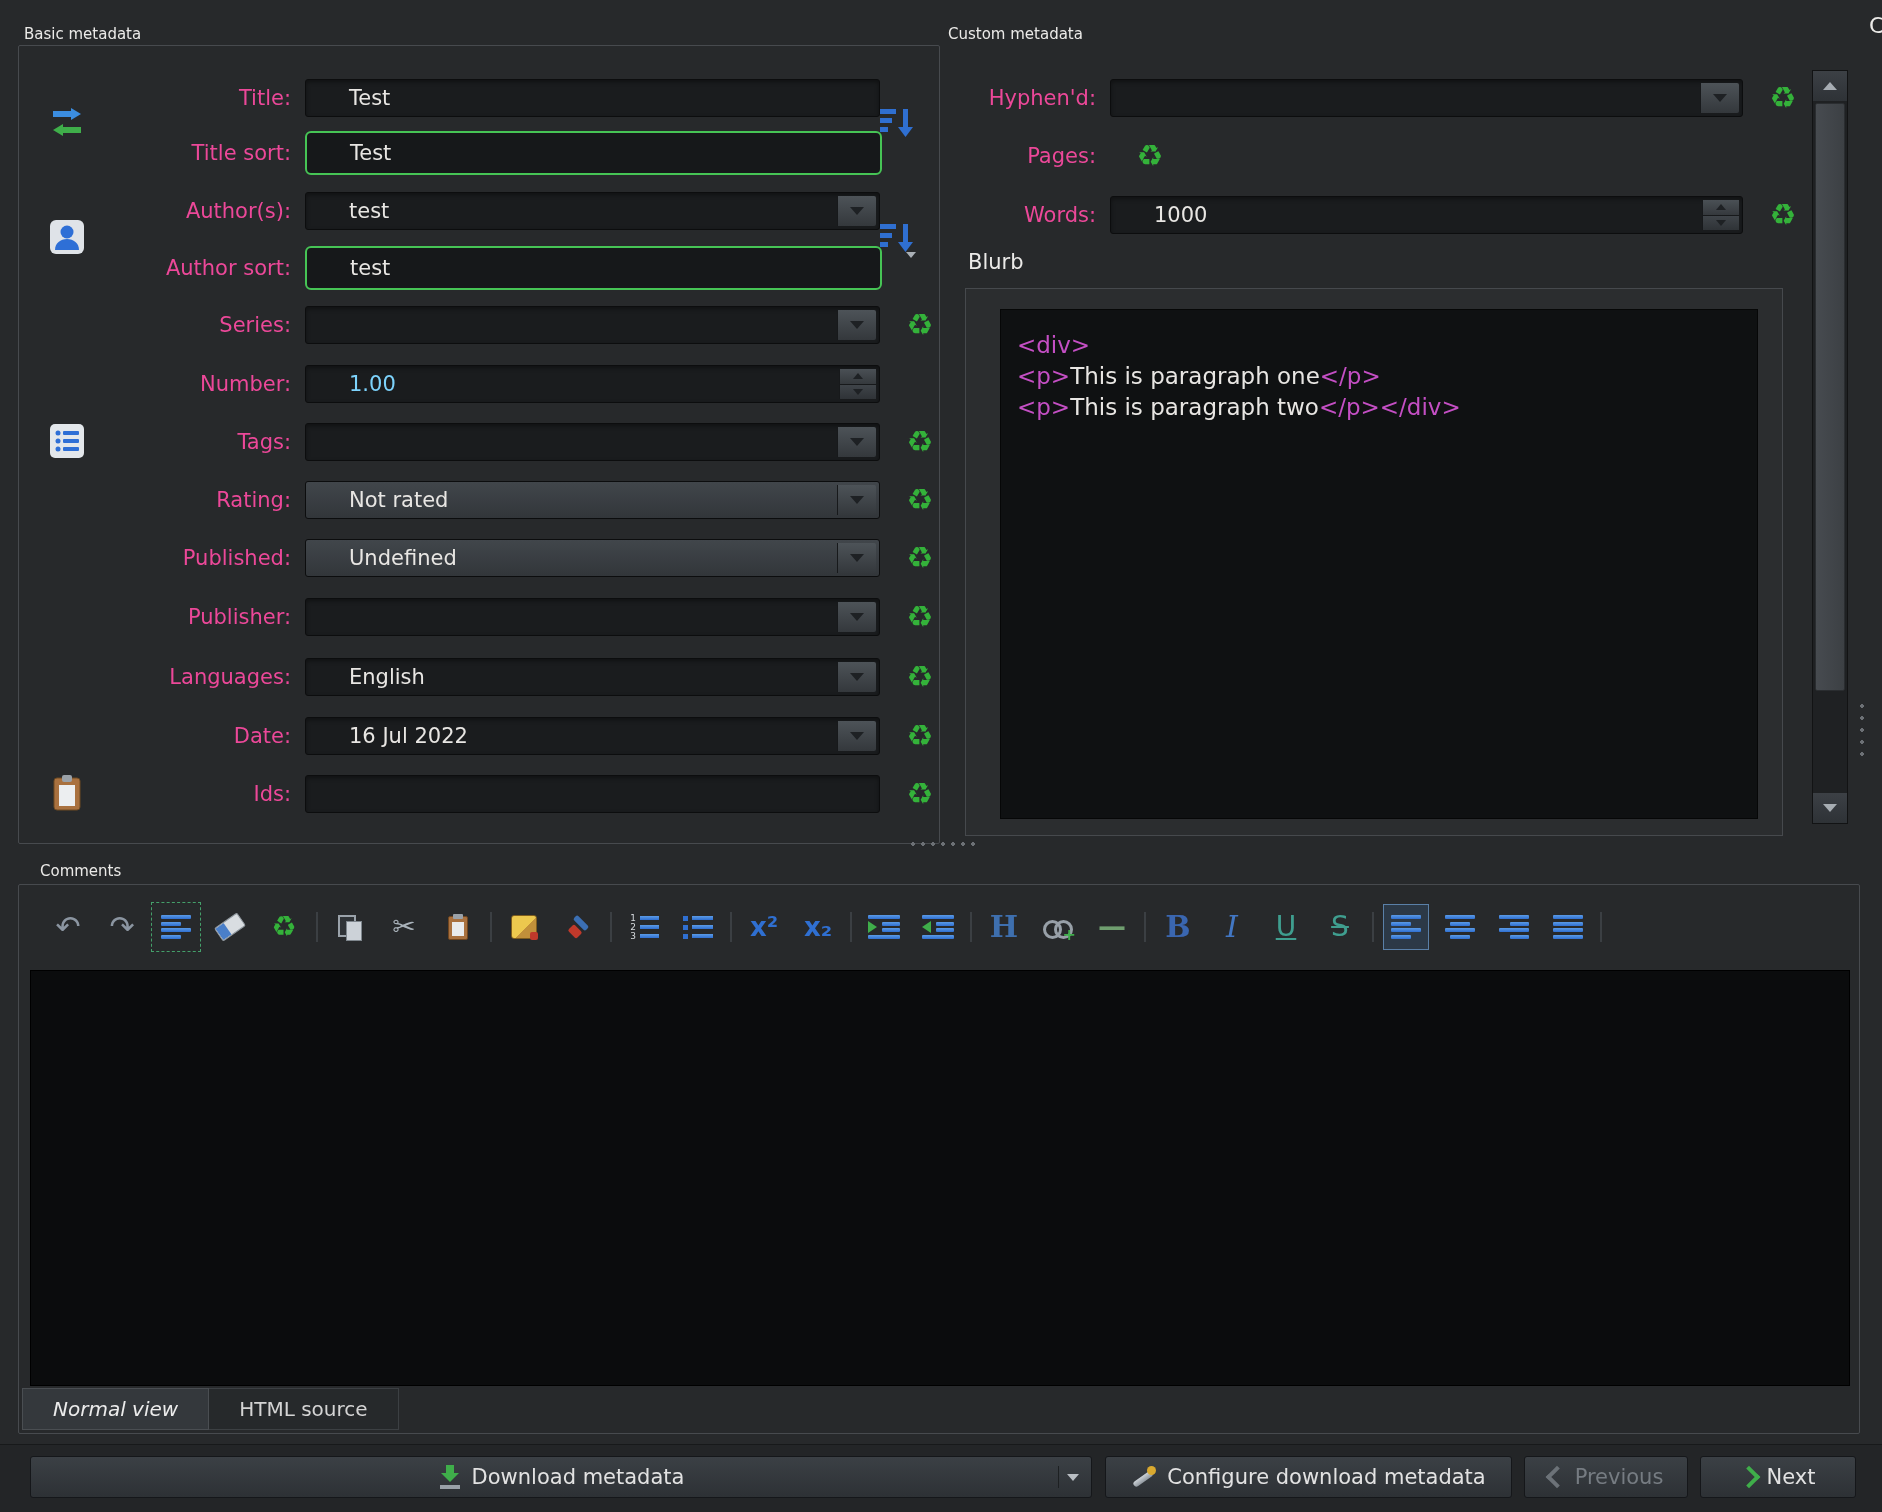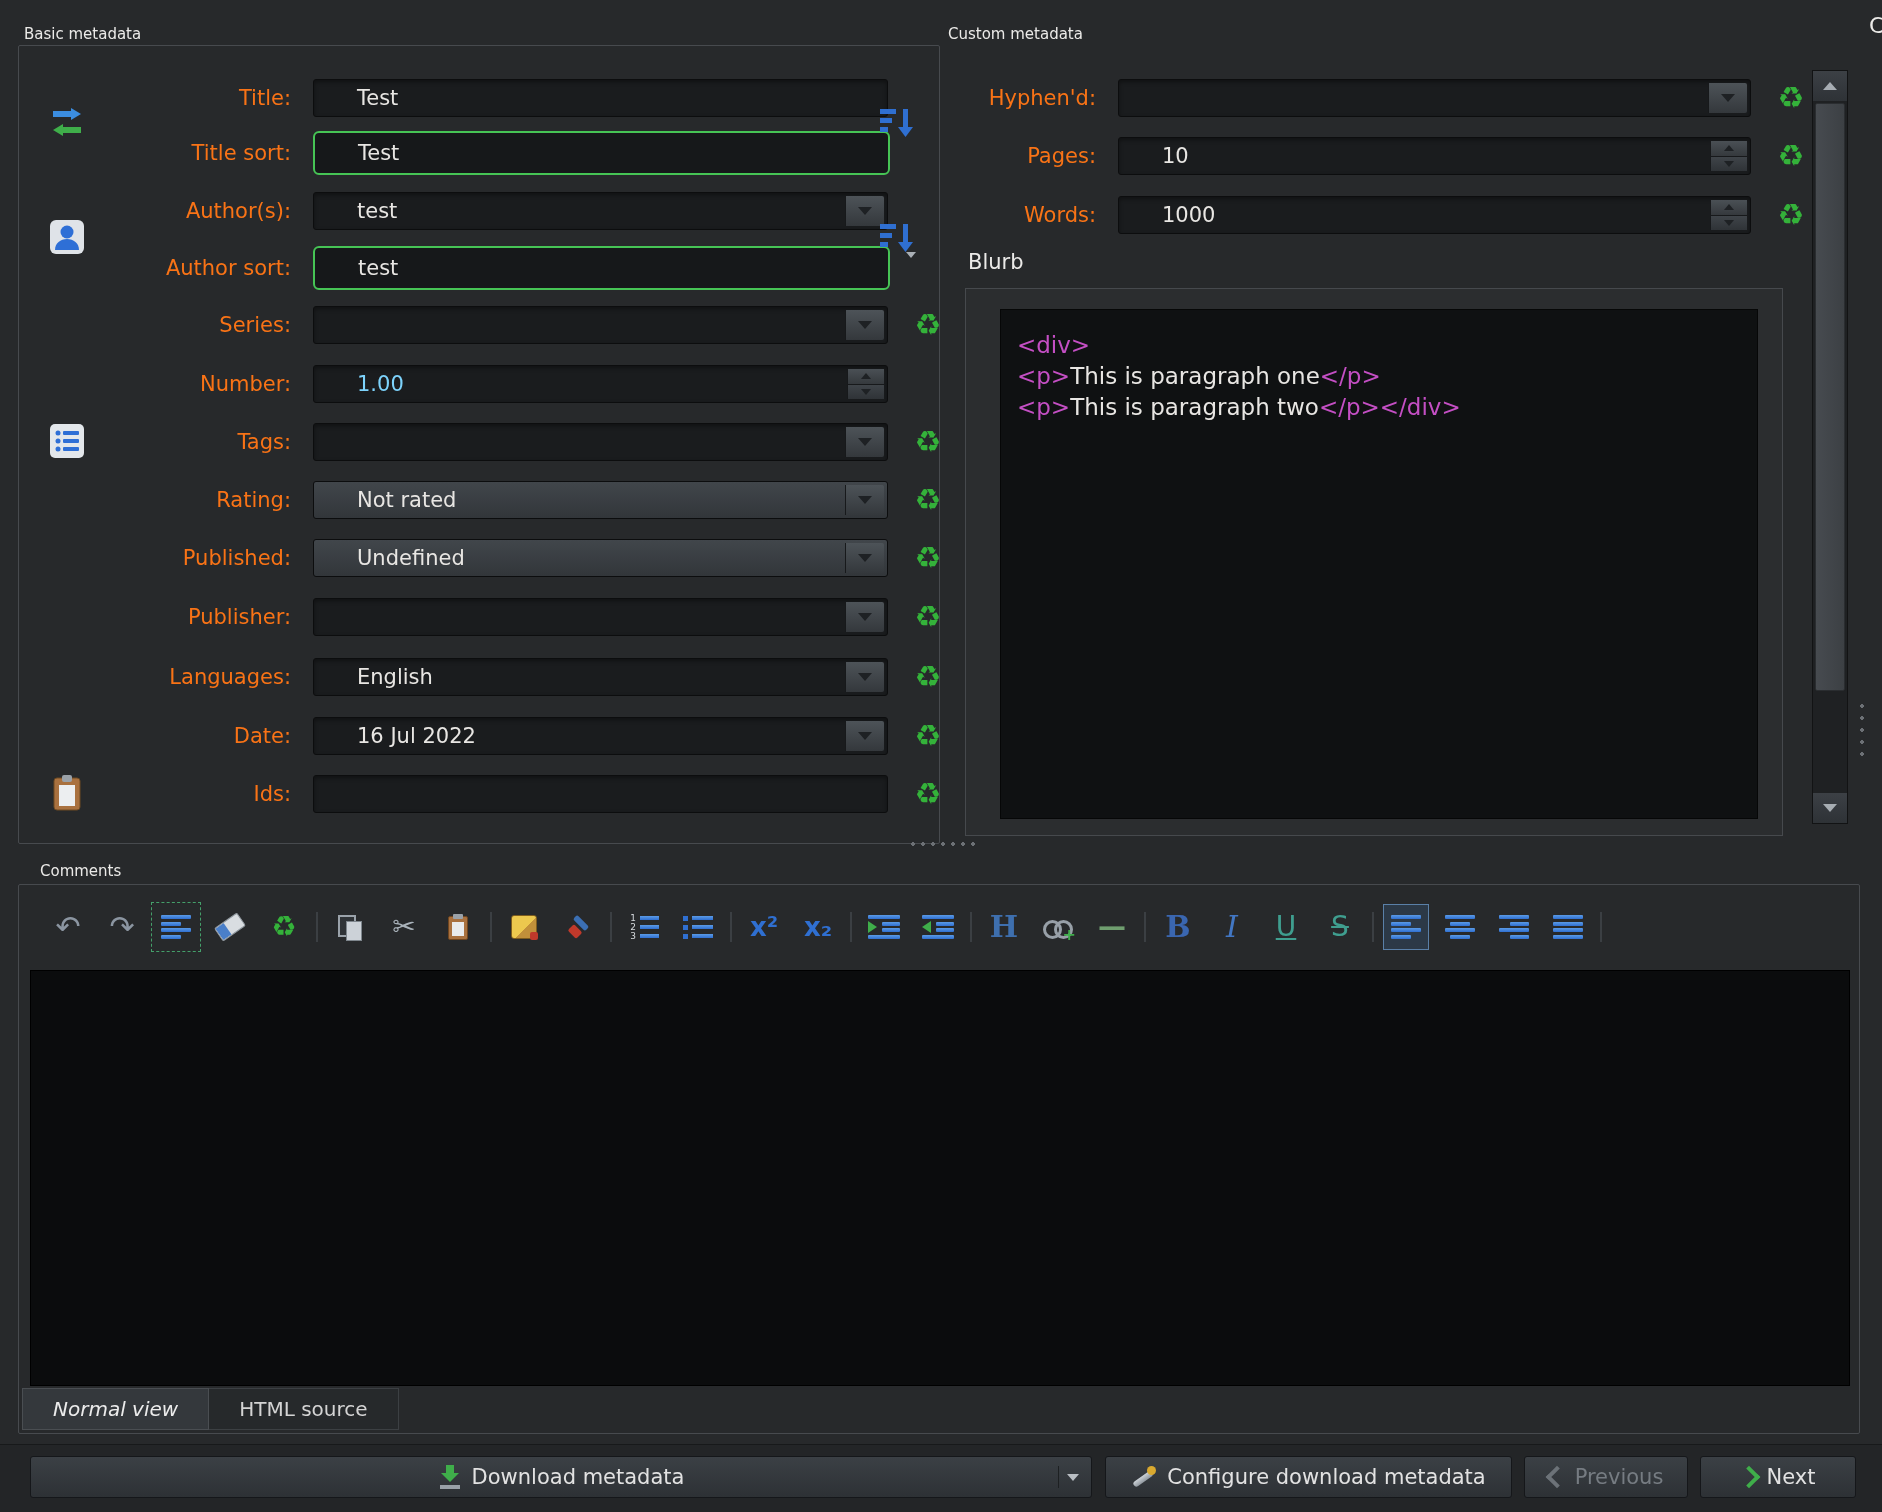--- a/index.html
+++ b/index.html
@@ -14,21 +14,21 @@
   #clipped-title{left:1869px;top:13px;font-size:22px;color:#ebeae8;position:absolute;}
 
   .groupbox{position:absolute;border:1px solid #474a4e;border-radius:2px;background:transparent;}
   #basic-box{left:18px;top:45px;width:920px;height:797px;}
   #comments-box{left:18px;top:884px;width:1840px;height:548px;}
 
   #basic-rows{position:absolute;inset:0;}
   #custom-rows{position:absolute;left:948px;top:0;width:880px;height:280px;}
 
   .frow{position:absolute;left:0;display:flex;align-items:center;height:44px;}
-  .flabel{flex:0 0 auto;width:272px;padding-right:22px;text-align:right;font-size:21px;color:#f97316;white-space:nowrap;}
+  .flabel{flex:0 0 auto;width:272px;padding-right:14px;text-align:right;font-size:21px;color:#ec4899;white-space:nowrap;}
   .crow .flabel{width:148px;}
 
   .ffield{position:relative;flex:0 0 auto;width:542px;height:36px;background:#1a1c1e;
           border:1px solid #0c0d0e;border-radius:3px;display:flex;align-items:center;
           box-shadow:inset 0 2px 4px rgba(0,0,0,.4);padding-left:31px;}
   .crow .ffield{width:600px;}
   .ffield.btnface{background:linear-gradient(#41464b,#32363a);box-shadow:none;}
   .ffield.focused{border:2px solid #46c455;border-radius:6px;height:40px;background:#16181a;box-shadow:none;}
   .fval{padding:0 12px;font-size:21px;color:#e8e6e3;white-space:nowrap;overflow:hidden;max-width:100%;}
   .fval.muted{color:#7dd3fc;}
@@ -363,31 +363,20 @@
           <div class="combo-btn">
             <i class="tri-down"></i>
           </div>
         </div>
         <button class="recycle-btn">
           <span class="recycle-glyph">♻</span>
         </button>
       </div>
       <div class="frow crow" style="top: 134px;">
         <span class="flabel">Pages:</span>
-        <div class="ffield spin">
-          <span class="fval">10</span>
-          <div class="spin-box">
-            <div class="spin-half">
-              <i class="tri-up-s"></i>
-            </div>
-            <div class="spin-half">
-              <i class="tri-down-s"></i>
-            </div>
-          </div>
-        </div>
         <button class="recycle-btn">
           <span class="recycle-glyph">♻</span>
         </button>
       </div>
       <div class="frow crow" style="top: 193px;">
         <span class="flabel">Words:</span>
         <div class="ffield spin">
           <span class="fval">1000</span>
           <div class="spin-box">
             <div class="spin-half">

